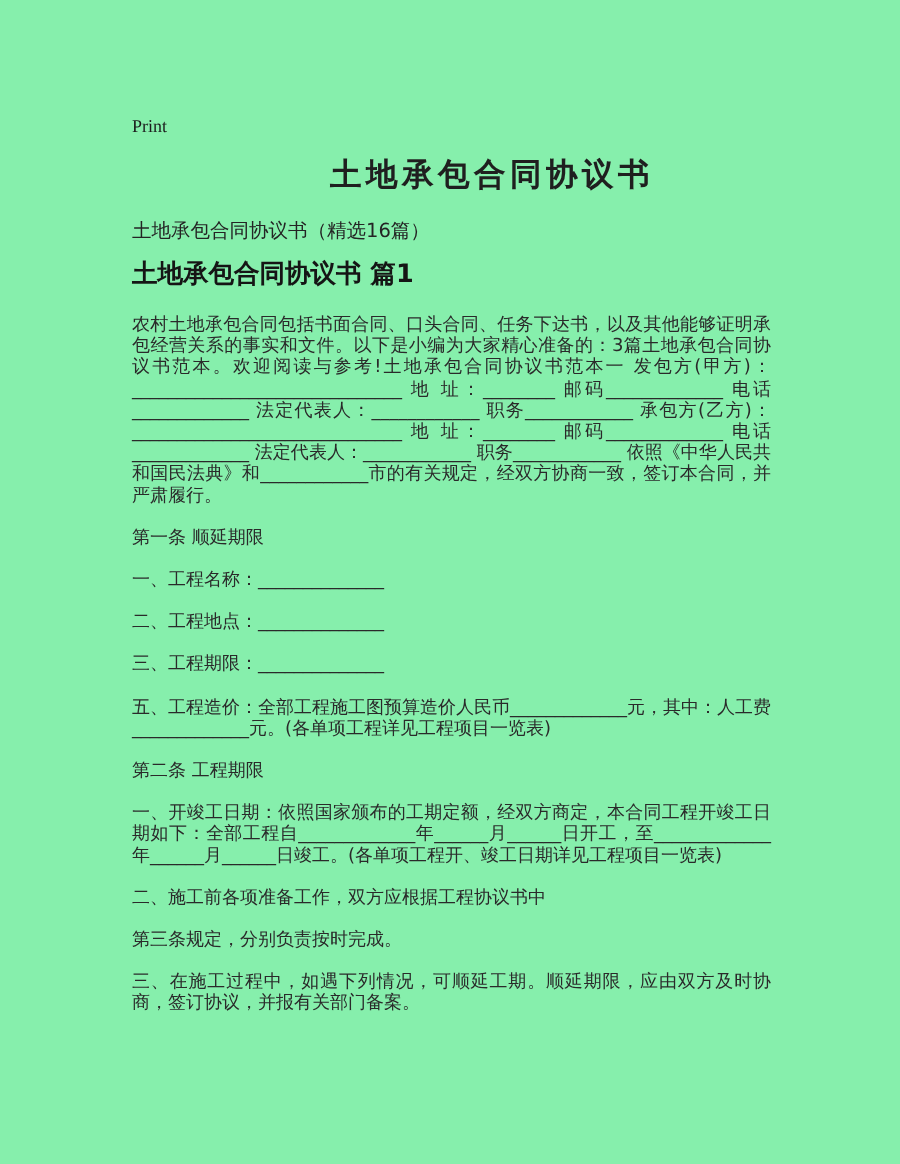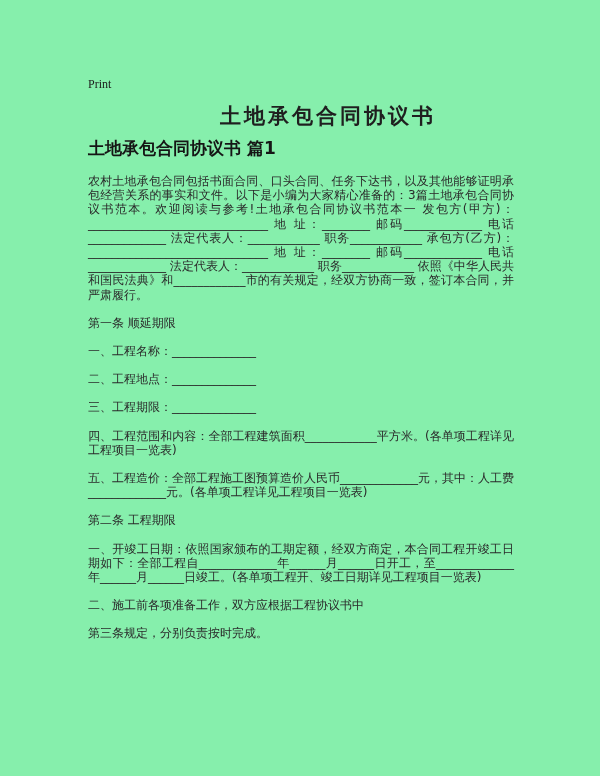--- a/index.html
+++ b/index.html
@@ -69,30 +69,31 @@
 </style>
 </head>
 <body>
 
 <div class="page">
 
   <span class="print-link">Print</span>
 
   <h1 class="doc-title">土地承包合同协议书</h1>
 
+  <div class="doc-subtitle">土地承包合同协议书（精选16篇）</div>
 
   <div class="doc-section-heading">土地承包合同协议书 篇1</div>
 
   <div class="doc-body">
       <div class="para">农村土地承包合同包括书面合同、口头合同、任务下达书，以及其他能够证明承包经营关系的事实和文件。以下是小编为大家精心准备的：3篇土地承包合同协议书范本。欢迎阅读与参考!土地承包合同协议书范本一 发包方(甲方)：______________________________ 地 址：________ 邮码_____________ 电话_____________ 法定代表人：____________ 职务____________ 承包方(乙方)：______________________________ 地 址：________ 邮码_____________ 电话_____________ 法定代表人：____________ 职务____________ 依照《中华人民共和国民法典》和____________市的有关规定，经双方协商一致，签订本合同，并严肃履行。</div>
       <div class="para">第一条 顺延期限</div>
       <div class="para">一、工程名称：______________</div>
       <div class="para">二、工程地点：______________</div>
       <div class="para">三、工程期限：______________</div>
-      <div class="para">四、工程范围和内容：全部工程建筑面积____________平方米。(各单项工程详见工程项目一览表)</div>
       <div class="para">五、工程造价：全部工程施工图预算造价人民币_____________元，其中：人工费_____________元。(各单项工程详见工程项目一览表)</div>
       <div class="para">第二条 工程期限</div>
       <div class="para">一、开竣工日期：依照国家颁布的工期定额，经双方商定，本合同工程开竣工日期如下：全部工程自_____________年______月______日开工，至_____________年______月______日竣工。(各单项工程开、竣工日期详见工程项目一览表)</div>
       <div class="para">二、施工前各项准备工作，双方应根据工程协议书中</div>
       <div class="para">第三条规定，分别负责按时完成。</div>
+      <div class="para">三、在施工过程中，如遇下列情况，可顺延工期。顺延期限，应由双方及时协商，签订协议，并报有关部门备案。</div>
     </div>
 
 </div>
 
 </body></html>

